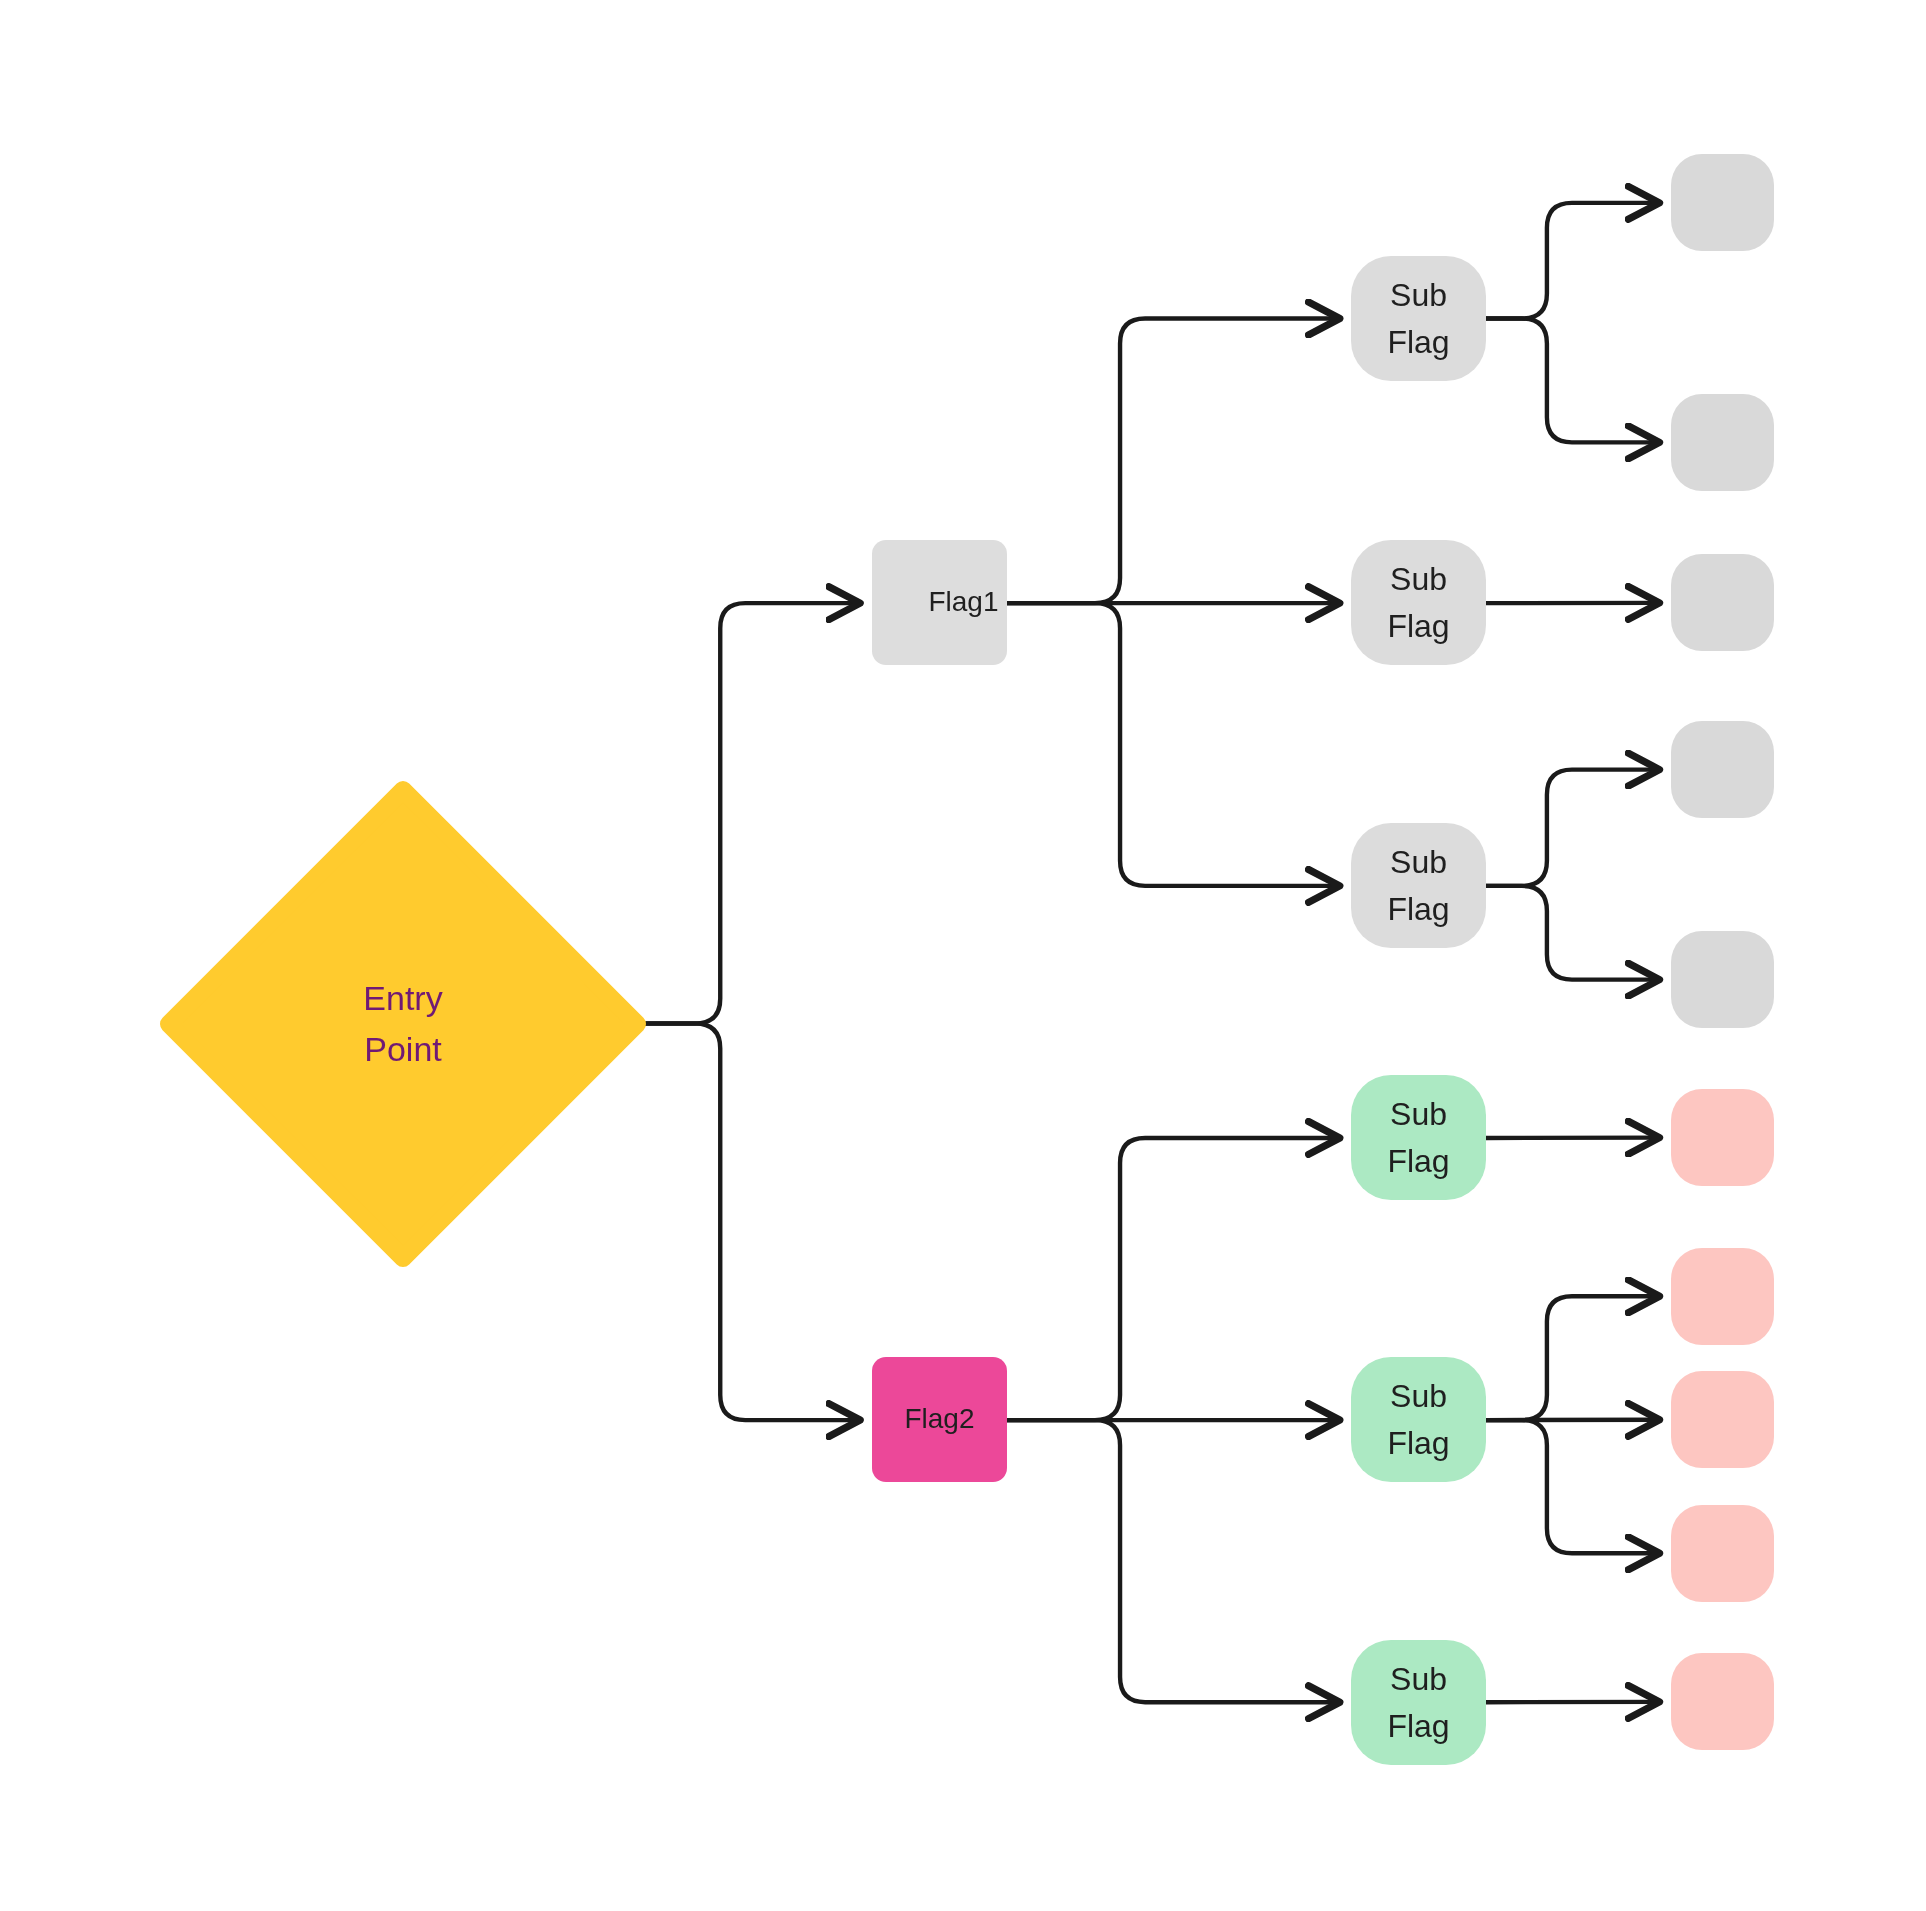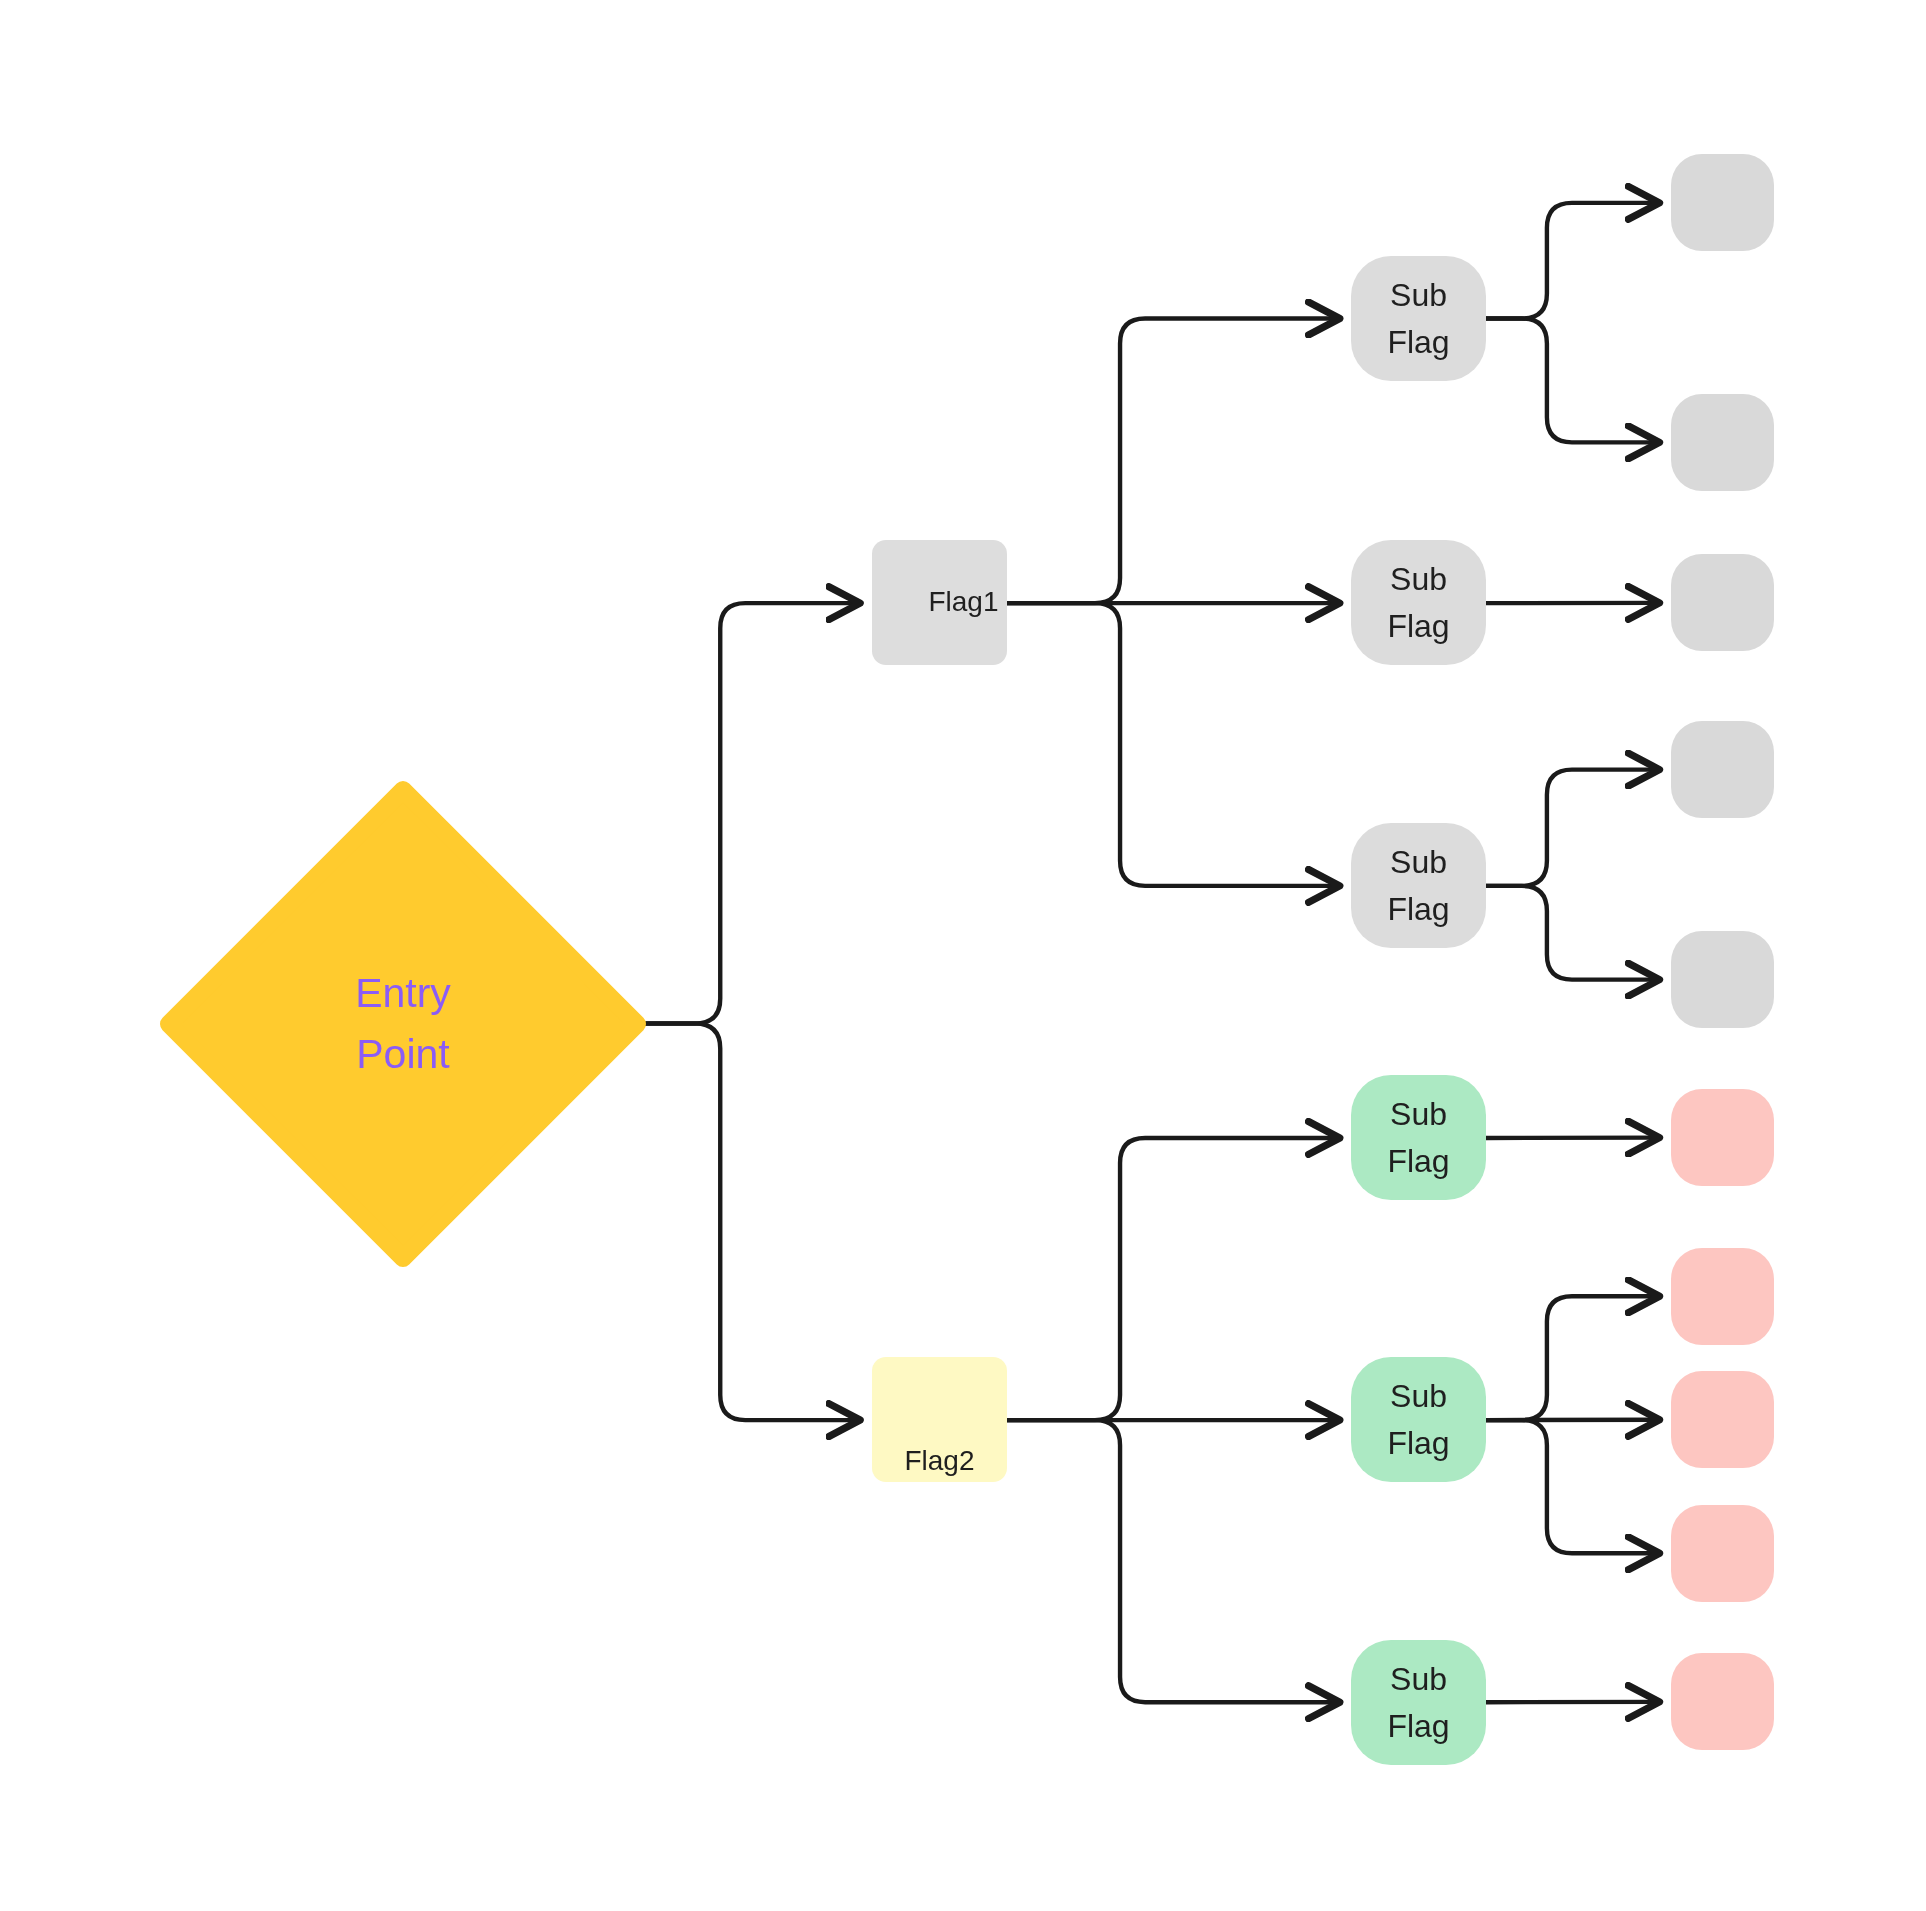--- a/index.html
+++ b/index.html
@@ -58,32 +58,32 @@
     position: absolute;
     left: 0;
     top: 0;
     width: 100%;
     height: 100%;
     display: flex;
     align-items: center;
     justify-content: center;
     text-align: center;
     white-space: pre-line;
-    color: #8b5cf6;
-    font-size: 41px;
+    color: #701a75;
+    font-size: 34px;
     line-height: 1.5;
   }
 
   
   .flag-box {
     border-radius: 14px;
     font-size: 28px;
   }
   .flag-gray  { background: #dddddd; }
-  .flag-purple{ background: #fef9c3; align-items: flex-end; }
+  .flag-purple{ background: #ec4899; }
 
   
   .subflag {
     border-radius: 40px;
     font-size: 32px;
   }
   .sub-gray  { background: #dcdcdc; }
   .sub-green { background: #ace9c3; }
 
   

